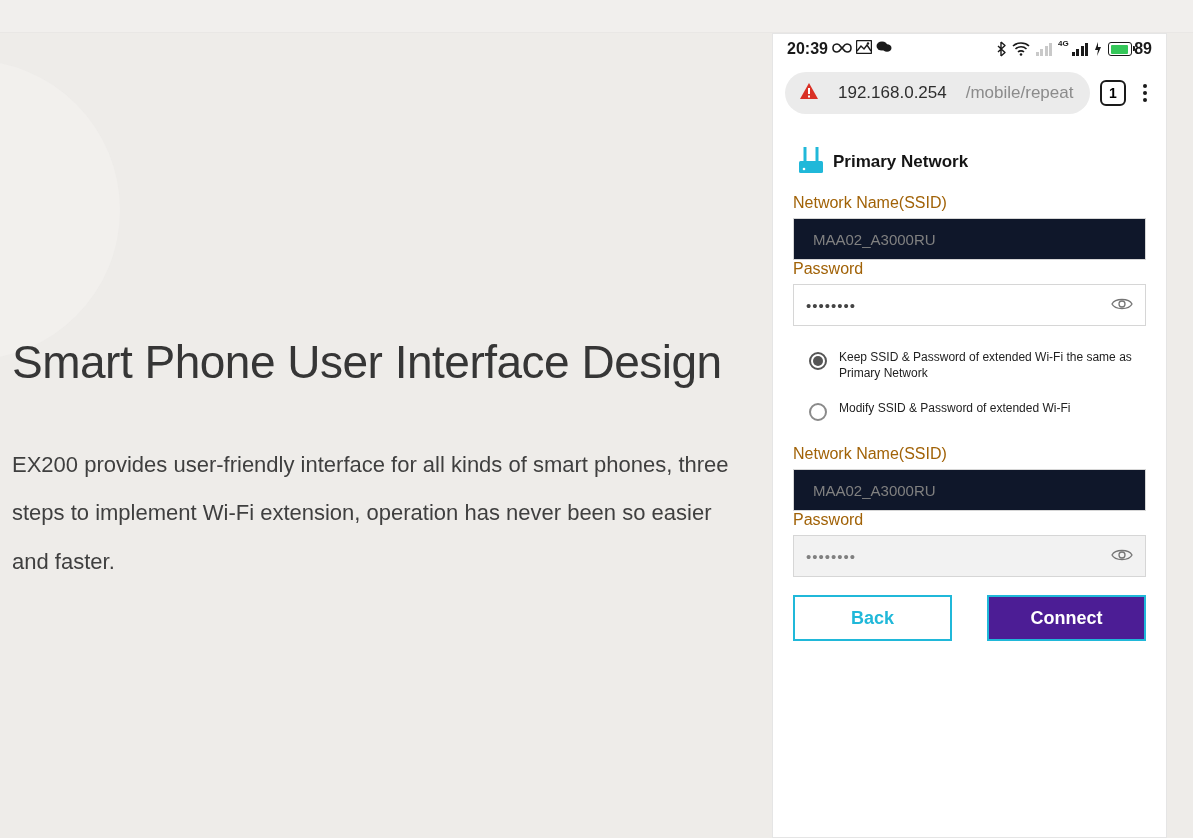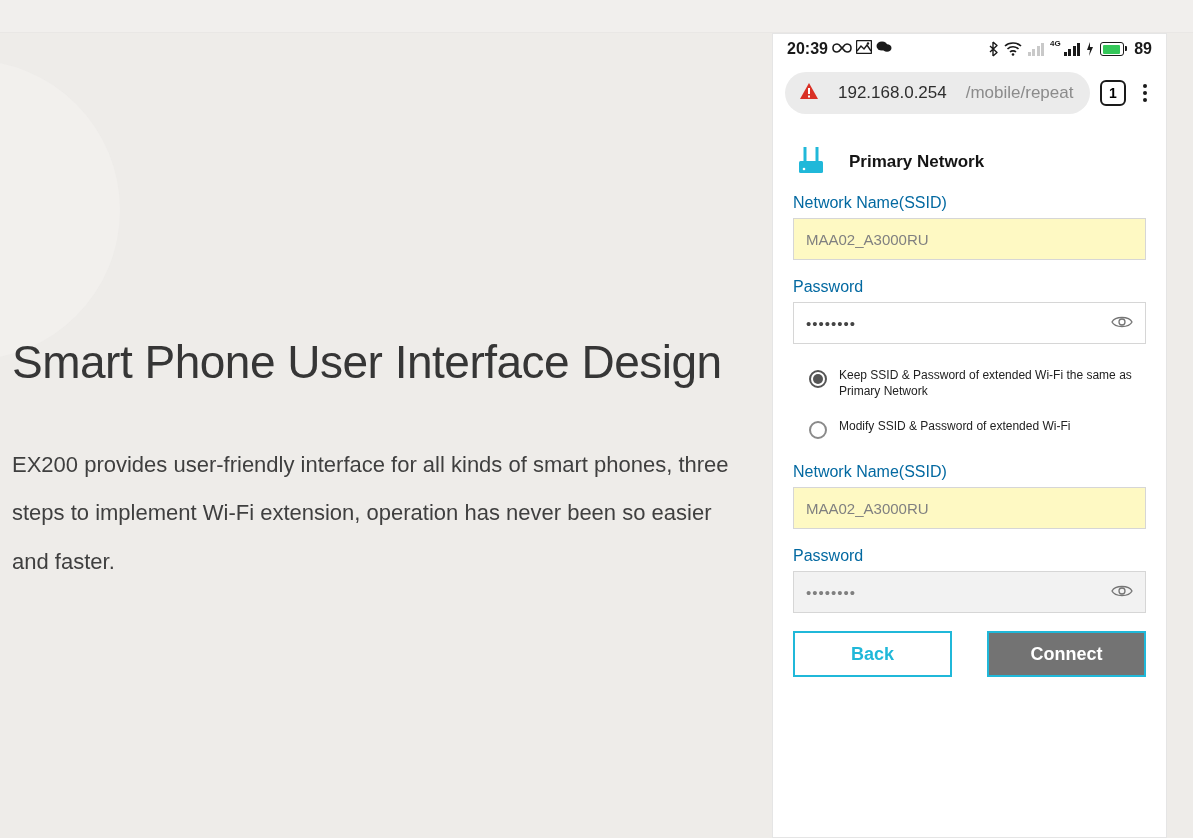--- a/index.html
+++ b/index.html
@@ -64,21 +64,21 @@
       font-size: 16px;
       font-weight: 600;
       color: #1a1a1a;
     }
     .status-left { display: flex; align-items: flex-end; gap: 4px; }
     .status-right { display: flex; align-items: center; gap: 6px; }
     .status-right svg { display: block; }
     .battery {
       display: flex;
       align-items: center;
-      gap: 10px;
+      gap: 2px;
     }
     .battery-icon {
       width: 24px;
       height: 14px;
       border: 1.5px solid #1a1a1a;
       border-radius: 3px;
       position: relative;
       padding: 1.5px;
     }
     .battery-icon::after {
@@ -142,42 +142,41 @@
       height: 4px;
       background: #1a1a1a;
       border-radius: 50%;
     }
     .page-content {
       padding: 12px 20px 0 20px;
     }
     .section-header {
       display: flex;
       align-items: center;
-      gap: 20px;
+      gap: 4px;
       margin: 8px 0 14px 0;
     }
     .section-header .title {
       font-weight: 700;
       font-size: 17px;
       color: #151515;
     }
     .field-label {
       font-size: 16px;
-      color: #0369a1;
+      color: #a16207;
       margin-bottom: 6px;
     }
     .text-input {
       width: 100%;
       height: 42px;
       border: 1px solid #d6d6d6;
-      background: #fef9c3;
-      padding: 0 12px;
+      background: #0f172a;
+      padding: 0 19px;
       font-size: 15px;
       color: #808080;
-      margin-bottom: 18px;
       display: flex;
       align-items: center;
     }
     .password-row {
       width: 100%;
       height: 42px;
       border: 1px solid #d6d6d6;
       background: #ffffff;
       padding: 0 12px;
       font-size: 15px;
@@ -235,21 +234,21 @@
       font-size: 18px;
       font-weight: 700;
       cursor: pointer;
     }
     .btn-back {
       background: #fff;
       color: #20b8d9;
       border: 2px solid #20b8d9;
     }
     .btn-connect {
-      background: #737373;
+      background: #4c1d95;
       color: #fff;
       border: 2px solid #20b8d9;
     }
     .signal-bars { display: flex; align-items: flex-end; gap: 1.5px; height: 14px; }
     .signal-bars span { width: 3px; background: #c9c9c9; }
     .signal-bars.strong span { background: #1a1a1a; }
     .signal-bars span:nth-child(1){height:4px}
     .signal-bars span:nth-child(2){height:7px}
     .signal-bars span:nth-child(3){height:10px}
     .signal-bars span:nth-child(4){height:13px}

